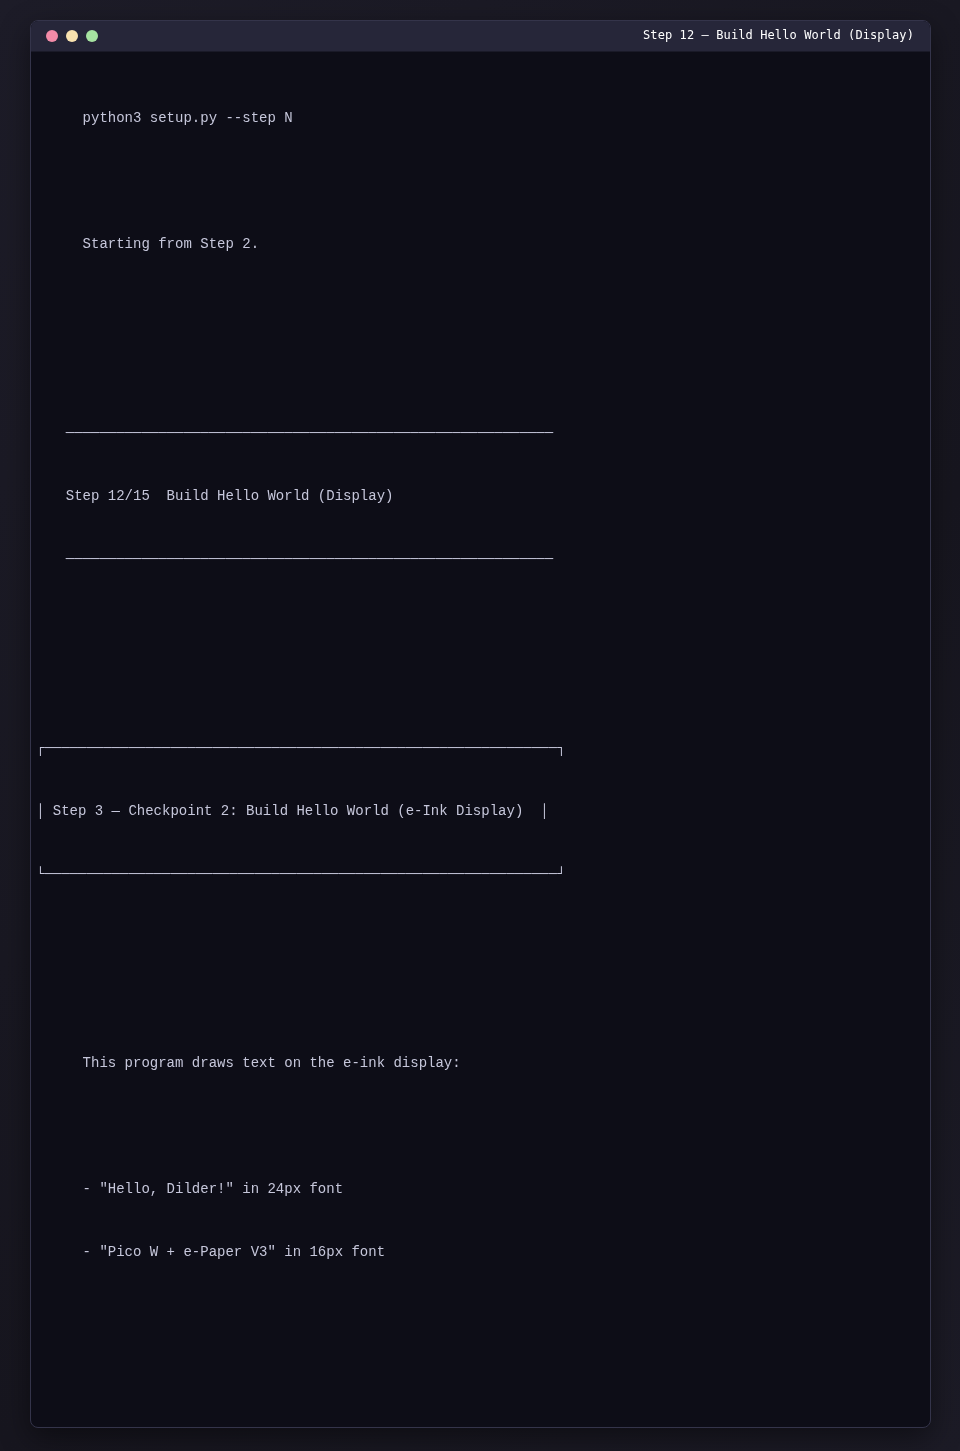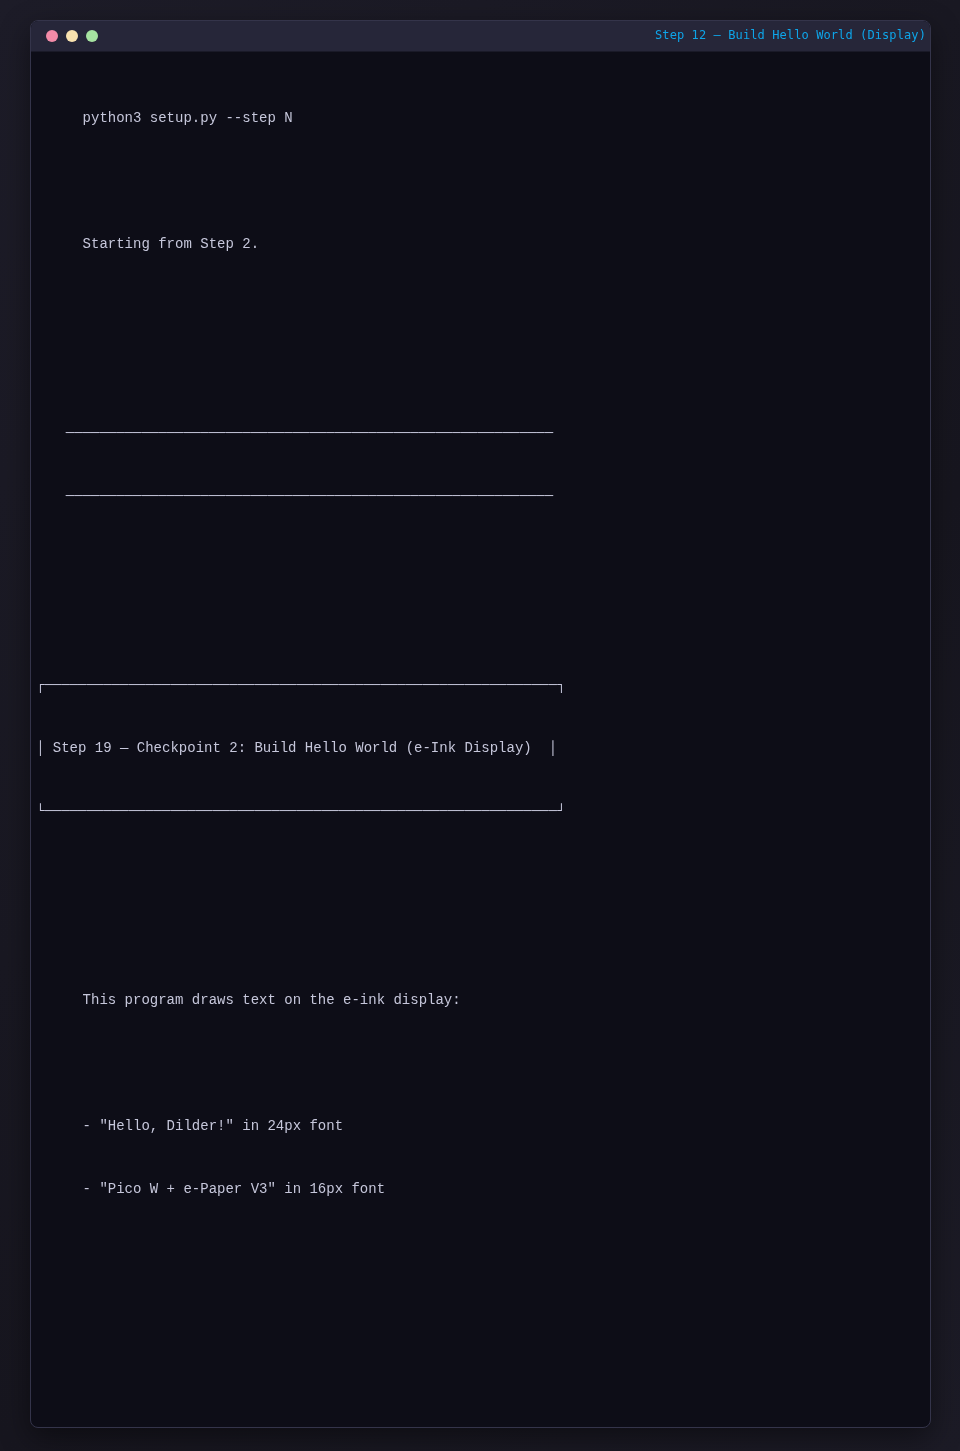--- a/index.html
+++ b/index.html
@@ -36,25 +36,25 @@
       top: 9px;
       width: 12px;
       height: 12px;
       border-radius: 50%;
     }
     .dot.red { left: 15px; background: #f38ba8; }
     .dot.yellow { left: 35px; background: #f9e2af; }
     .dot.green { left: 55px; background: #a6e3a1; }
     .title {
       position: absolute;
-      right: 4px;
+      right: 16px;
       top: 7px;
       font-family: "DejaVu Sans Mono", "Liberation Mono", monospace;
       font-size: 12px;
-      color: #0ea5e9;
+      color: #ffffff;
       letter-spacing: 0.1px;
     }
     .terminal {
       position: absolute;
       left: 18px;
       top: 45px;
       right: 10px;
       font-family: "Liberation Mono", "DejaVu Sans Mono", monospace;
       font-size: 14px;
       line-height: 21px;
@@ -80,25 +80,26 @@
     <span class="title">Step 12 — Build Hello World (Display)</span>
   </div>
 
   <div class="terminal">
     <span class="line">    python3 setup.py --step N</span>
     <span class="line blank"></span>
     <span class="line">    Starting from Step 2.</span>
     <span class="line blank"></span>
     <span class="line blank"></span>
     <span class="line">  ──────────────────────────────────────────────────────────</span>
+    <span class="line">  Step 12/15  Build Hello World (Display)</span>
     <span class="line">  ──────────────────────────────────────────────────────────</span>
     <span class="line blank"></span>
     <span class="line blank"></span>
     <span class="line" style="margin-left:-13px">┌─────────────────────────────────────────────────────────────┐</span>
-    <span class="line" style="margin-left:-13px">│ Step 19 — Checkpoint 2: Build Hello World (e-Ink Display)  │</span>
+    <span class="line" style="margin-left:-13px">│ Step 3 — Checkpoint 2: Build Hello World (e-Ink Display)  │</span>
     <span class="line" style="margin-left:-13px">└─────────────────────────────────────────────────────────────┘</span>
     <span class="line blank"></span>
     <span class="line blank"></span>
     <span class="line">    This program draws text on the e-ink display:</span>
     <span class="line blank"></span>
     <span class="line">    - "Hello, Dilder!" in 24px font</span>
     <span class="line">    - "Pico W + e-Paper V3" in 16px font</span>
     
     
     

